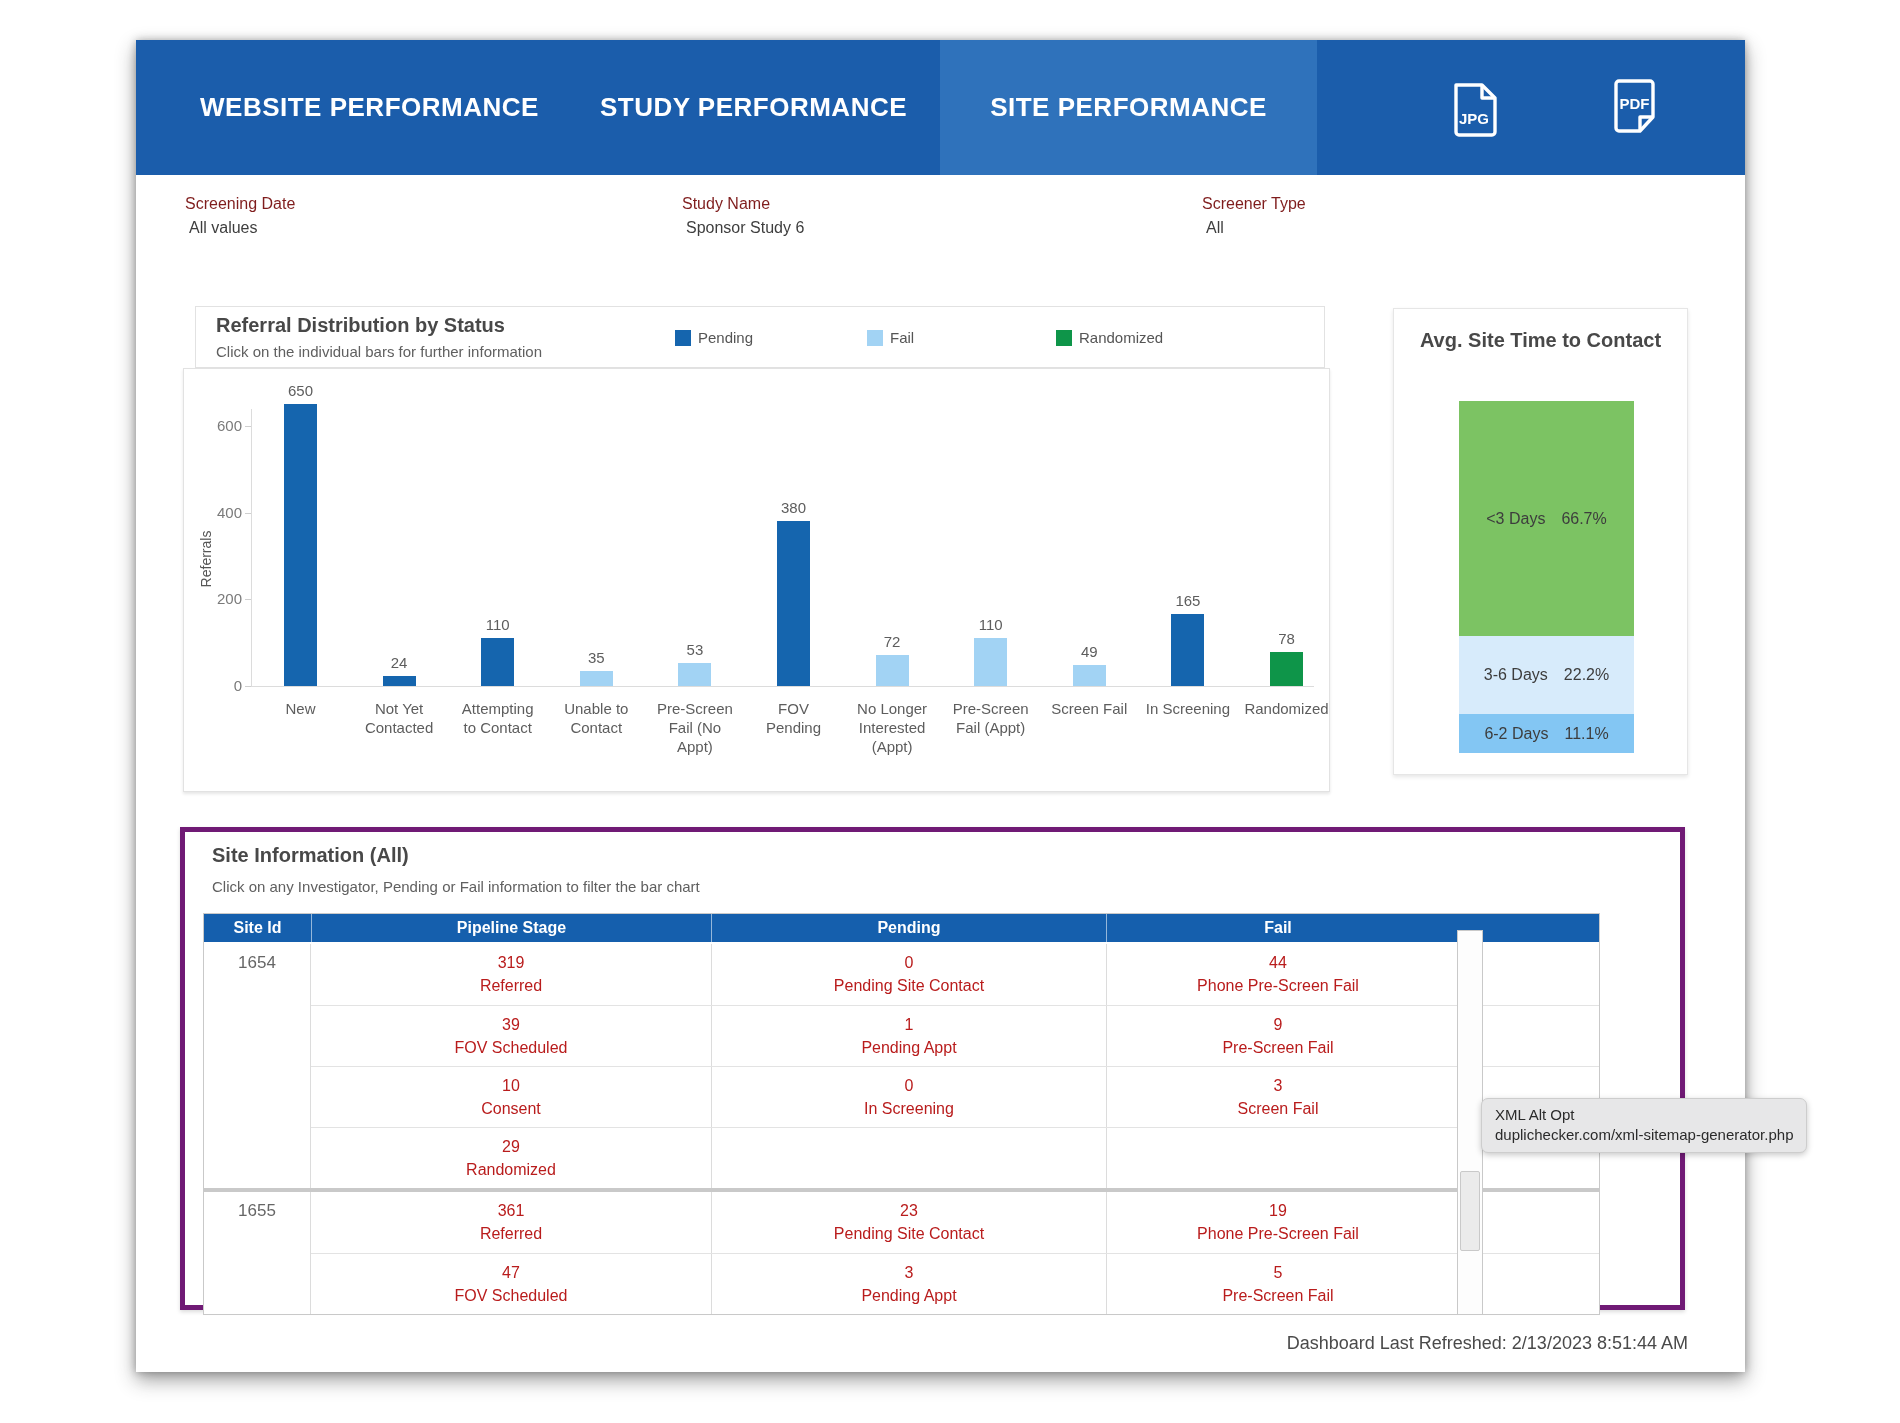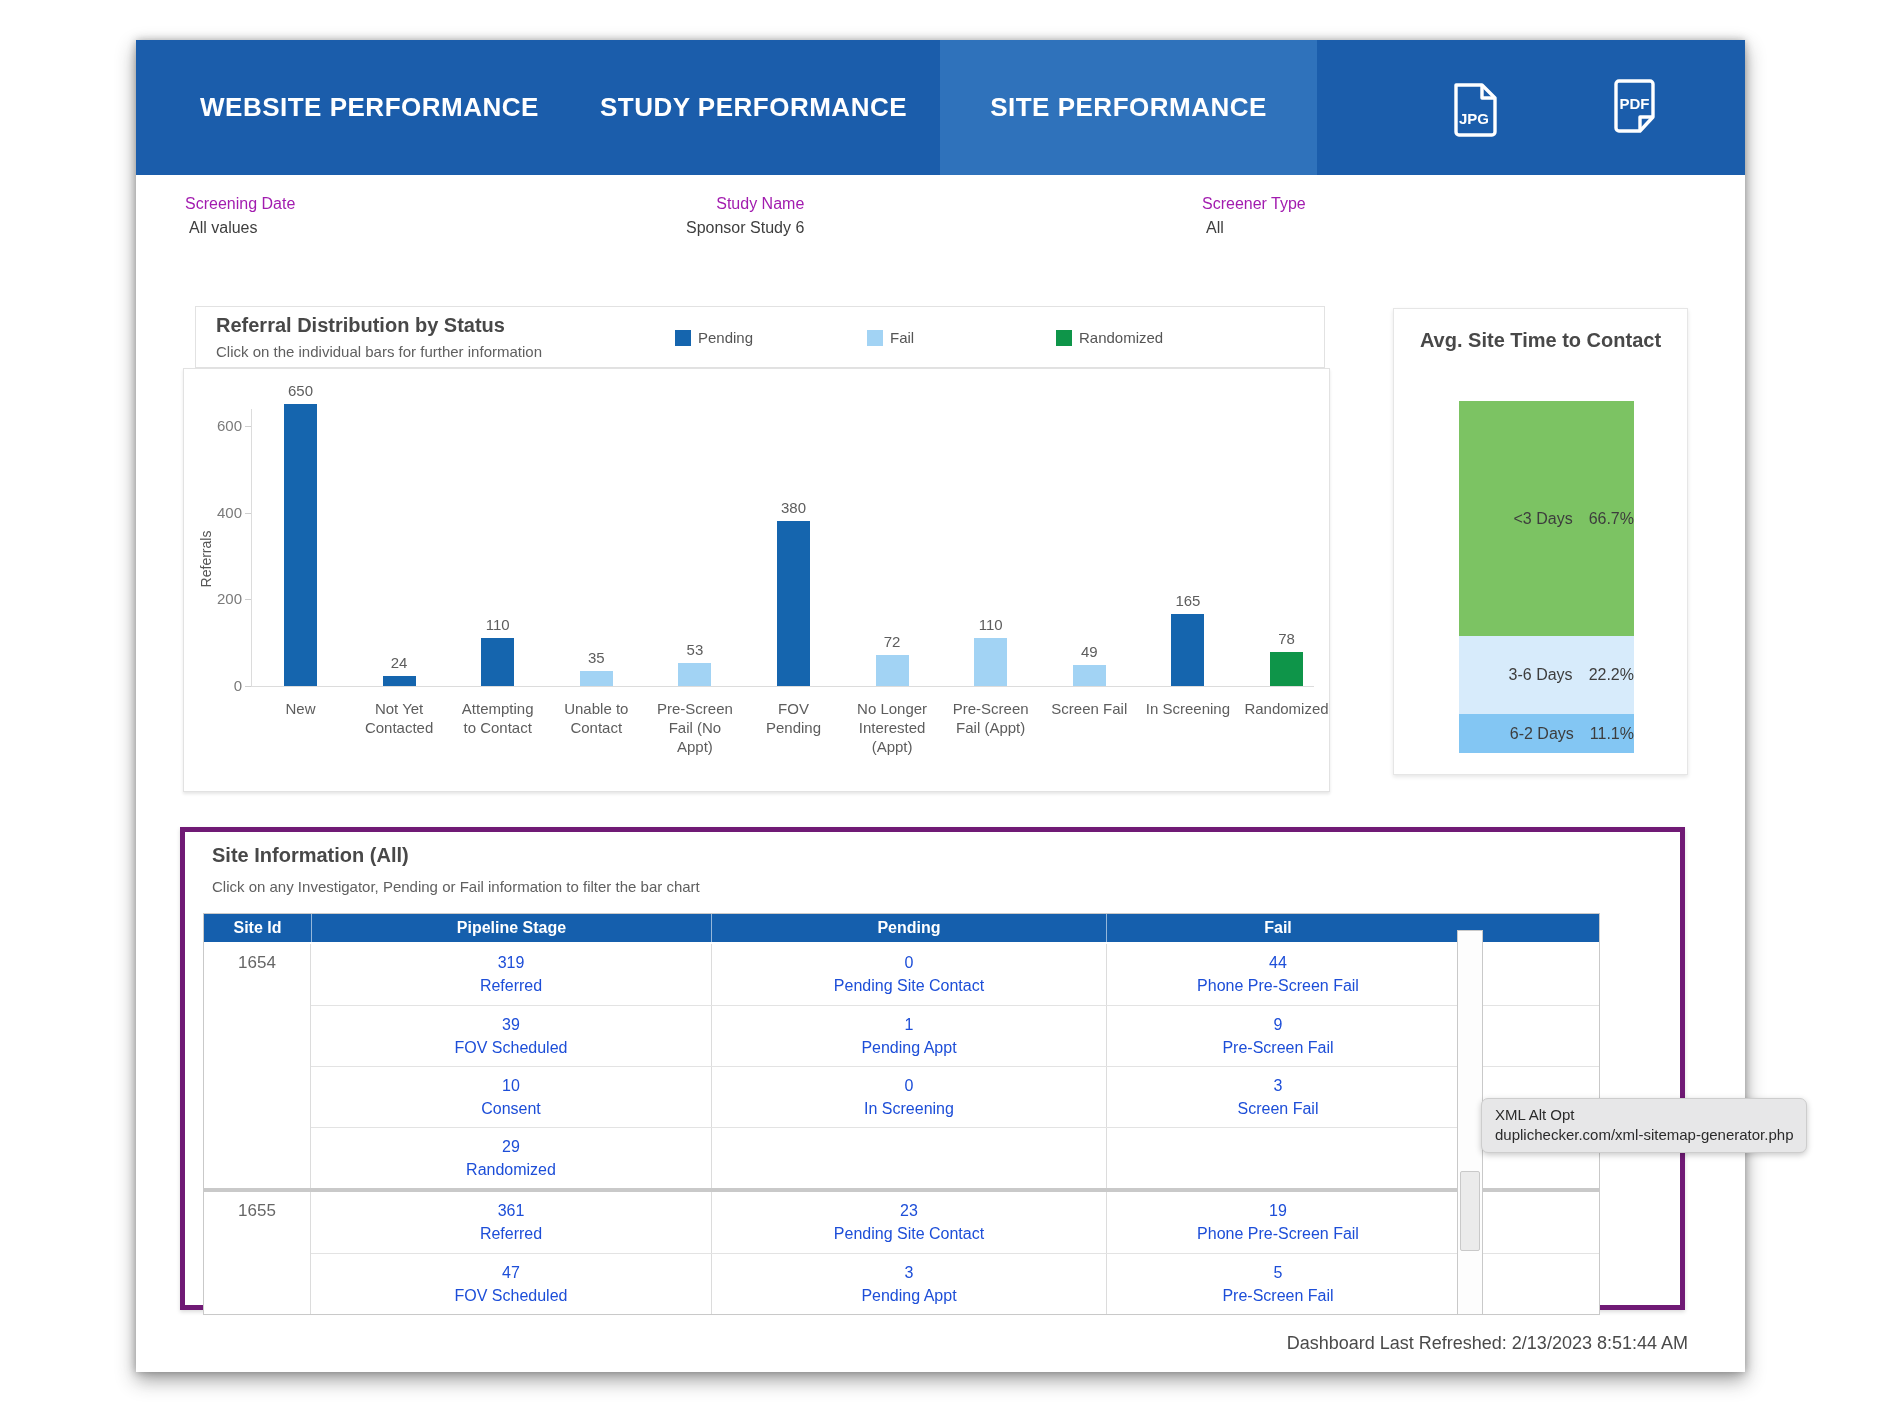--- a/index.html
+++ b/index.html
@@ -12,21 +12,21 @@
   
   .navbar { position:absolute; left:0; top:0; width:100%; height:135px; background:#1b5dab; }
   .tab { position:absolute; top:0; height:135px; display:flex; align-items:center; color:#fff;
          font-size:26px; font-weight:bold; letter-spacing:.5px; cursor:pointer; white-space:nowrap; }
   .tab.active { background:#2f72bb; justify-content:center; }
   .nav-icon { position:absolute; top:38px; width:53px; height:60px; cursor:pointer; }
   .nav-icon svg { width:100%; height:100%; }
 
   
   .filter { position:absolute; top:155px; }
-  .filter .flabel { font-size:16px; color:#a21caf;text-align:right; }
+  .filter .flabel { font-size:16px; color:#7f1d1d; }
   .filter .fvalue { font-size:16px; color:#3e3e3e; margin:6px 0 0 4px; }
 
   
   .chart-card { position:absolute; left:47px; top:266px; width:1147px; height:486px; background:#fff; }
   .chart-header { position:absolute; left:12px; right:5px; top:0; height:62px; border:1px solid #e2e2e2; background:#fff; }
   .chart-title { position:absolute; left:20px; top:7px; font-size:20px; font-weight:600; color:#484848; }
   .chart-sub { position:absolute; left:20px; top:36px; font-size:15px; color:#606060; }
   .legend-item { position:absolute; top:22px; display:flex; align-items:center; cursor:pointer; }
   .legend-swatch { width:16px; height:16px; margin-right:7px; }
   .legend-label { font-size:15px; color:#555; }
@@ -41,38 +41,38 @@
   .bar { position:absolute; width:33px; cursor:pointer; }
   .bar-value { position:absolute; width:70px; text-align:center; font-size:15px; color:#5d5d5d; }
   .bar-cat { position:absolute; top:330px; width:106px; text-align:center; font-size:15px; line-height:19px;
              color:#5d5d5d; white-space:pre-line; }
 
   
   .time-panel { position:absolute; left:1257px; top:268px; width:295px; height:467px; background:#fff;
                 border:1px solid #e6e6e6; box-shadow:0 2px 4px rgba(0,0,0,.10); }
   .time-title { position:absolute; left:0; top:20px; width:100%; text-align:center; font-size:20px; font-weight:600; color:#484848; }
   .stack { position:absolute; left:65px; top:92px; width:175px; }
-  .seg { width:175px; display:flex; align-items:center; justify-content:flex-end; gap:16px; cursor:pointer; }
+  .seg { width:175px; display:flex; align-items:center; justify-content:center; gap:16px; cursor:pointer; }
   .seg span { font-size:16px; color:#3d3d3d; }
 
   
   .table-card { position:absolute; left:44px; top:787px; width:1505px; height:483px; background:#fff;
                 border:5px solid #701a75; box-shadow:0 2px 4px rgba(0,0,0,.14); }
   .table-title { position:absolute; left:27px; top:12px; font-size:20px; font-weight:600; color:#484848; }
   .table-sub { position:absolute; left:27px; top:46px; font-size:15px; color:#606060; }
   .site-table { position:absolute; left:18px; top:81px; width:1397px; border:1px solid #c9c9c9; background:#fff; }
   .thead { display:flex; background:#155fad; height:30px; border-bottom:2px solid #fff; }
   .th { color:#fff; font-size:16px; font-weight:600; display:flex; align-items:center; justify-content:center; }
   .th + .th { border-left:1px solid rgba(255,255,255,.55); }
   .tgroup { display:flex; }
   .site-cell { width:107px; border-right:1px solid #dcdcdc; font-size:17px; color:#666; text-align:center; padding-top:9px; cursor:pointer; }
   .grows { flex:1; display:flex; flex-direction:column; }
   .trow { display:flex; height:61px; }
   .trow + .trow { border-top:1px solid #e3e3e3; }
-  .td { padding-top:7px; text-align:center; font-size:16px; line-height:23px; color:#1d4ed8; cursor:pointer; }
+  .td { padding-top:7px; text-align:center; font-size:16px; line-height:23px; color:#b91c1c; cursor:pointer; }
   .td + .td { border-left:1px solid #dcdcdc; }
   .gsep { height:4px; background:#c9c9c9; }
   .vscroll { position:absolute; left:1272px; top:98px; width:26px; height:385px; background:#fdfdfd; border:1px solid #c9c9c9; }
   .vthumb { position:absolute; left:2px; top:240px; width:20px; height:80px; background:#ebebeb; border:1px solid #c9c9c9; border-radius:2px; cursor:pointer; }
 
   .footer-text { position:absolute; right:57px; top:1293px; font-size:18px; color:#4a4a4a; }
 
   
   .link-tooltip { position:absolute; left:1481px; top:1098px; background:#e7e7e8; border:1px solid #cdcdcd;
                   border-radius:7px; padding:6px 13px 7px 13px; box-shadow:0 2px 6px rgba(0,0,0,.22); z-index:60; }

